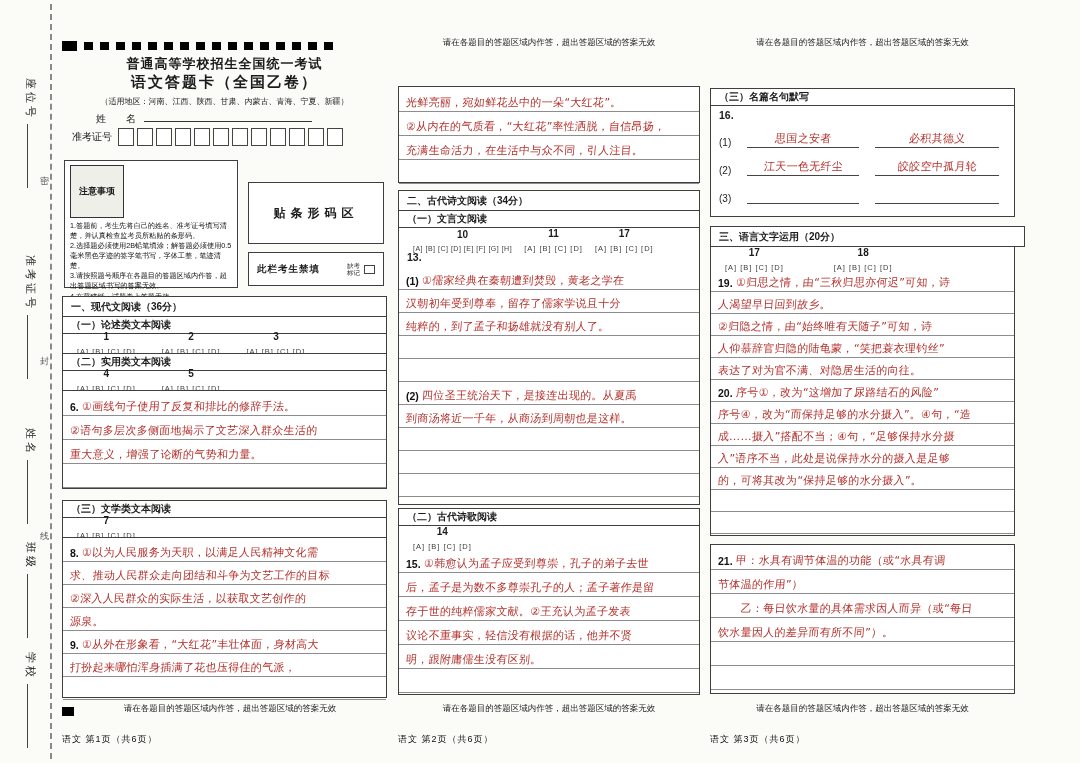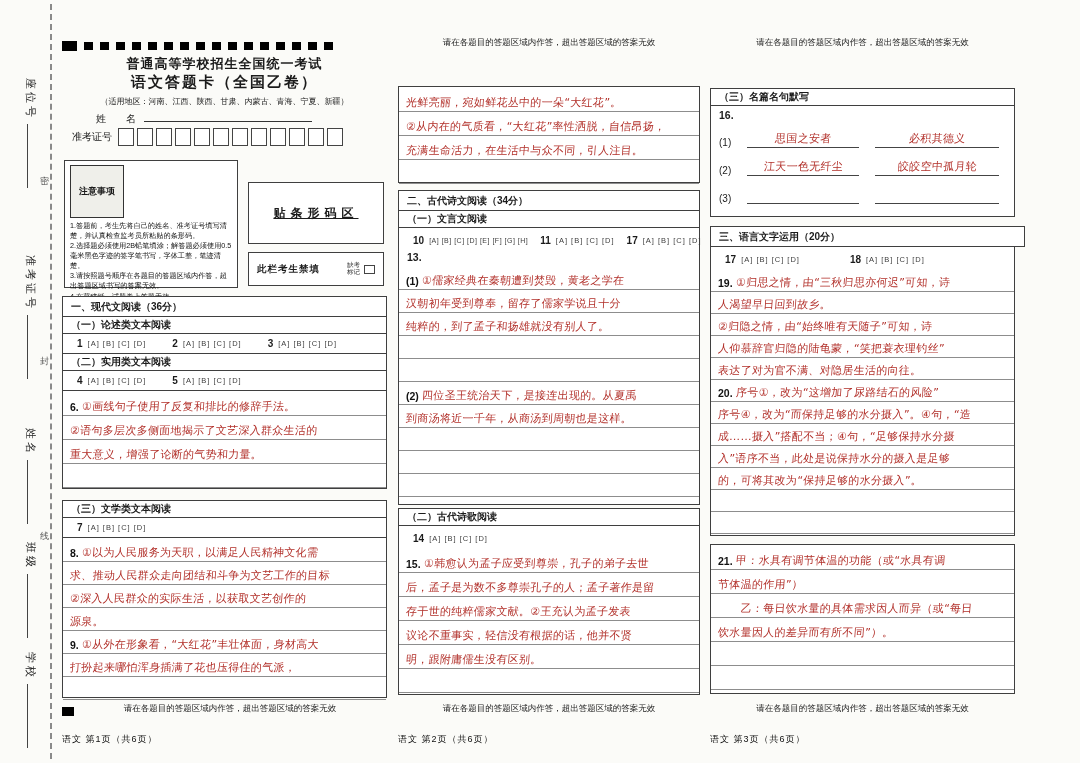--- a/index.html
+++ b/index.html
@@ -26,31 +26,31 @@
   .regions { position: absolute; left: 62px; top: 96px; width: 325px; text-align: center; font-size: 8px; color: #222; }
   .name-row { position: absolute; left: 96px; top: 110px; font-size: 10px; }
   .nblank { display: inline-block; width: 168px; height: 12px; border-bottom: 1px solid #333; margin-left: 8px; }
   .exam-row { position: absolute; left: 72px; top: 128px; font-size: 10px; display: flex; align-items: center; gap: 6px; }
   .dboxes { display: flex; gap: 3px; }
   .dbox { width: 16px; height: 18px; border: 1px solid #444; background: #fff; }
   
   .notice { left: 64px; top: 160px; width: 174px; height: 128px; padding: 4px 5px; }
   .ntitle { display: inline-block; border: 1px solid #333; padding: 19px 8px; font-weight: bold; font-size: 9px; background: #efefea; margin-bottom: 3px; }
   .nitem { font-size: 7.2px; line-height: 1.4; color: #111; }
-  .barcode { left: 248px; top: 182px; width: 136px; height: 62px; display: flex; align-items: center; justify-content: center; font-weight: bold; font-size: 12px; letter-spacing: 5px; text-decoration: underline; }
-  .forbidden { left: 248px; top: 252px; width: 136px; height: 34px; display: flex; align-items: center; justify-content: space-between; padding: 8px 8px; font-family: Liberation Mono, monospace; }
+  .barcode { left: 248px; top: 182px; width: 136px; height: 62px; display: flex; align-items: center; justify-content: center; font-weight: bold; font-size: 12px; letter-spacing: 5px; }
+  .forbidden { left: 248px; top: 252px; width: 136px; height: 34px; display: flex; align-items: center; justify-content: space-between; padding: 8px 8px; }
   .flabel { font-size: 9.5px; font-weight: bold; letter-spacing: 1px; }
   .absent { font-size: 6.5px; line-height: 1.15; display: flex; flex-direction: column; color: #333; }
   .abox { width: 11px; height: 9px; border: 1px solid #444; margin-left: 4px; }
   
   .hdr { display: flex; align-items: center; padding-left: 8px; font-weight: bold; font-size: 10px; }
   .sub { display: flex; align-items: center; padding-left: 8px; font-weight: bold; font-size: 10px; }
   
   .mcbox { display: flex; align-items: center; padding-left: 14px; }
-  .mcg { display: flex; align-items: center; gap: 5px; }
+  .mcg { display: flex; align-items: center; gap: 5px; flex-direction: column; }
   .mcnum { font-size: 10px; font-weight: bold; }
   .opts { font-size: 7.5px; color: #3d3d3d; letter-spacing: 1px; white-space: nowrap; }
   .mcrow-in { height: 22px; display: flex; align-items: center; padding-left: 14px; }
   
   .ans { padding-top: 1px; }
   .plabel { height: 16px; font-size: 10.5px; font-weight: bold; padding-left: 8px; }
   .rl { height: 24px; border-bottom: 1px solid #8d8d8d; display: flex; align-items: flex-end; padding: 0 7px; white-space: nowrap; overflow: visible; }
   .h23 .rl { height: 23px; } .h22 .rl { height: 22px; }
   .pq { font-size: 10.5px; font-weight: bold; color: #111; margin-right: 3px; line-height: 15px; }
   .hand { font-family: "DejaVu Sans", sans-serif; font-size: 11px; color: #b2302a; line-height: 16px; display: inline-block; transform: skewX(-4deg); letter-spacing: 0.3px; }

